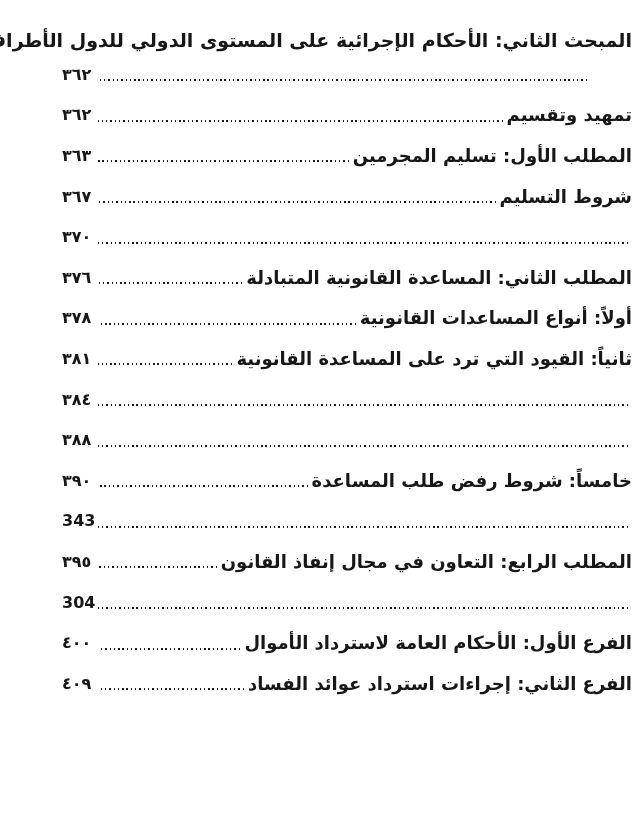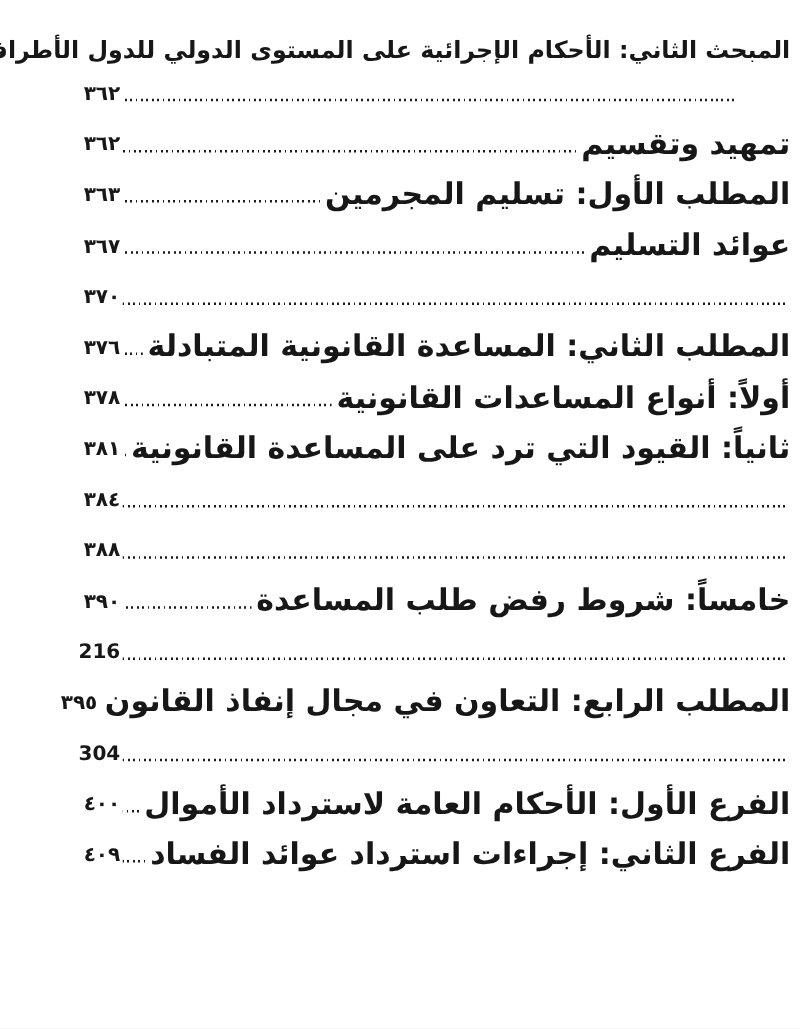--- a/index.html
+++ b/index.html
@@ -35,21 +35,21 @@
     letter-spacing: -0.2px;
   }
   .toc-row {
     display: flex;
     align-items: center;
     height: 40.6px;
     direction: rtl;
   }
   .entry-title {
     flex: 0 0 auto;
-    font-size: 24px;
+    font-size: 18px;
     font-weight: bold;
     white-space: nowrap;
     letter-spacing: -0.2px;
   }
   .leader {
     flex: 1 1 auto;
     height: 2px;
     align-self: center;
     transform: translateY(6px);
     margin-right: 4px;
@@ -64,21 +64,21 @@
     background-repeat: repeat-x;
   }
   .heading-row .leader {
     margin-right: 45px;
   }
   .page-num {
     flex: 0 0 auto;
     width: 34px;
     font-size: 16px;
     font-weight: bold;
-    text-align: right;
+    text-align: left;
     white-space: nowrap;
   }
 </style>
 </head>
 <body>
 
 <div class="page">
   <div class="toc">
 
     <div>
@@ -96,21 +96,21 @@
     <span class="page-num">٣٦٢</span>
   </div>
 
   <div class="toc-row">
     <span class="entry-title">المطلب الأول: تسليم المجرمين</span>
     <span class="leader"></span>
     <span class="page-num">٣٦٣</span>
   </div>
 
   <div class="toc-row">
-    <span class="entry-title">عوائد التسليم</span>
+    <span class="entry-title">شروط التسليم</span>
     <span class="leader"></span>
     <span class="page-num">٣٦٧</span>
   </div>
 
   <div class="toc-row">
     <span class="leader"></span>
     <span class="page-num">٣٧٠</span>
   </div>
 
   <div class="toc-row">
@@ -142,21 +142,21 @@
   </div>
 
   <div class="toc-row">
     <span class="entry-title">خامساً: شروط رفض طلب المساعدة</span>
     <span class="leader"></span>
     <span class="page-num">٣٩٠</span>
   </div>
 
   <div class="toc-row">
     <span class="leader"></span>
-    <span class="page-num">216</span>
+    <span class="page-num">343</span>
   </div>
 
   <div class="toc-row">
     <span class="entry-title">المطلب الرابع: التعاون في مجال إنفاذ القانون</span>
     <span class="leader"></span>
     <span class="page-num">٣٩٥</span>
   </div>
 
   <div class="toc-row">
     <span class="leader"></span>

